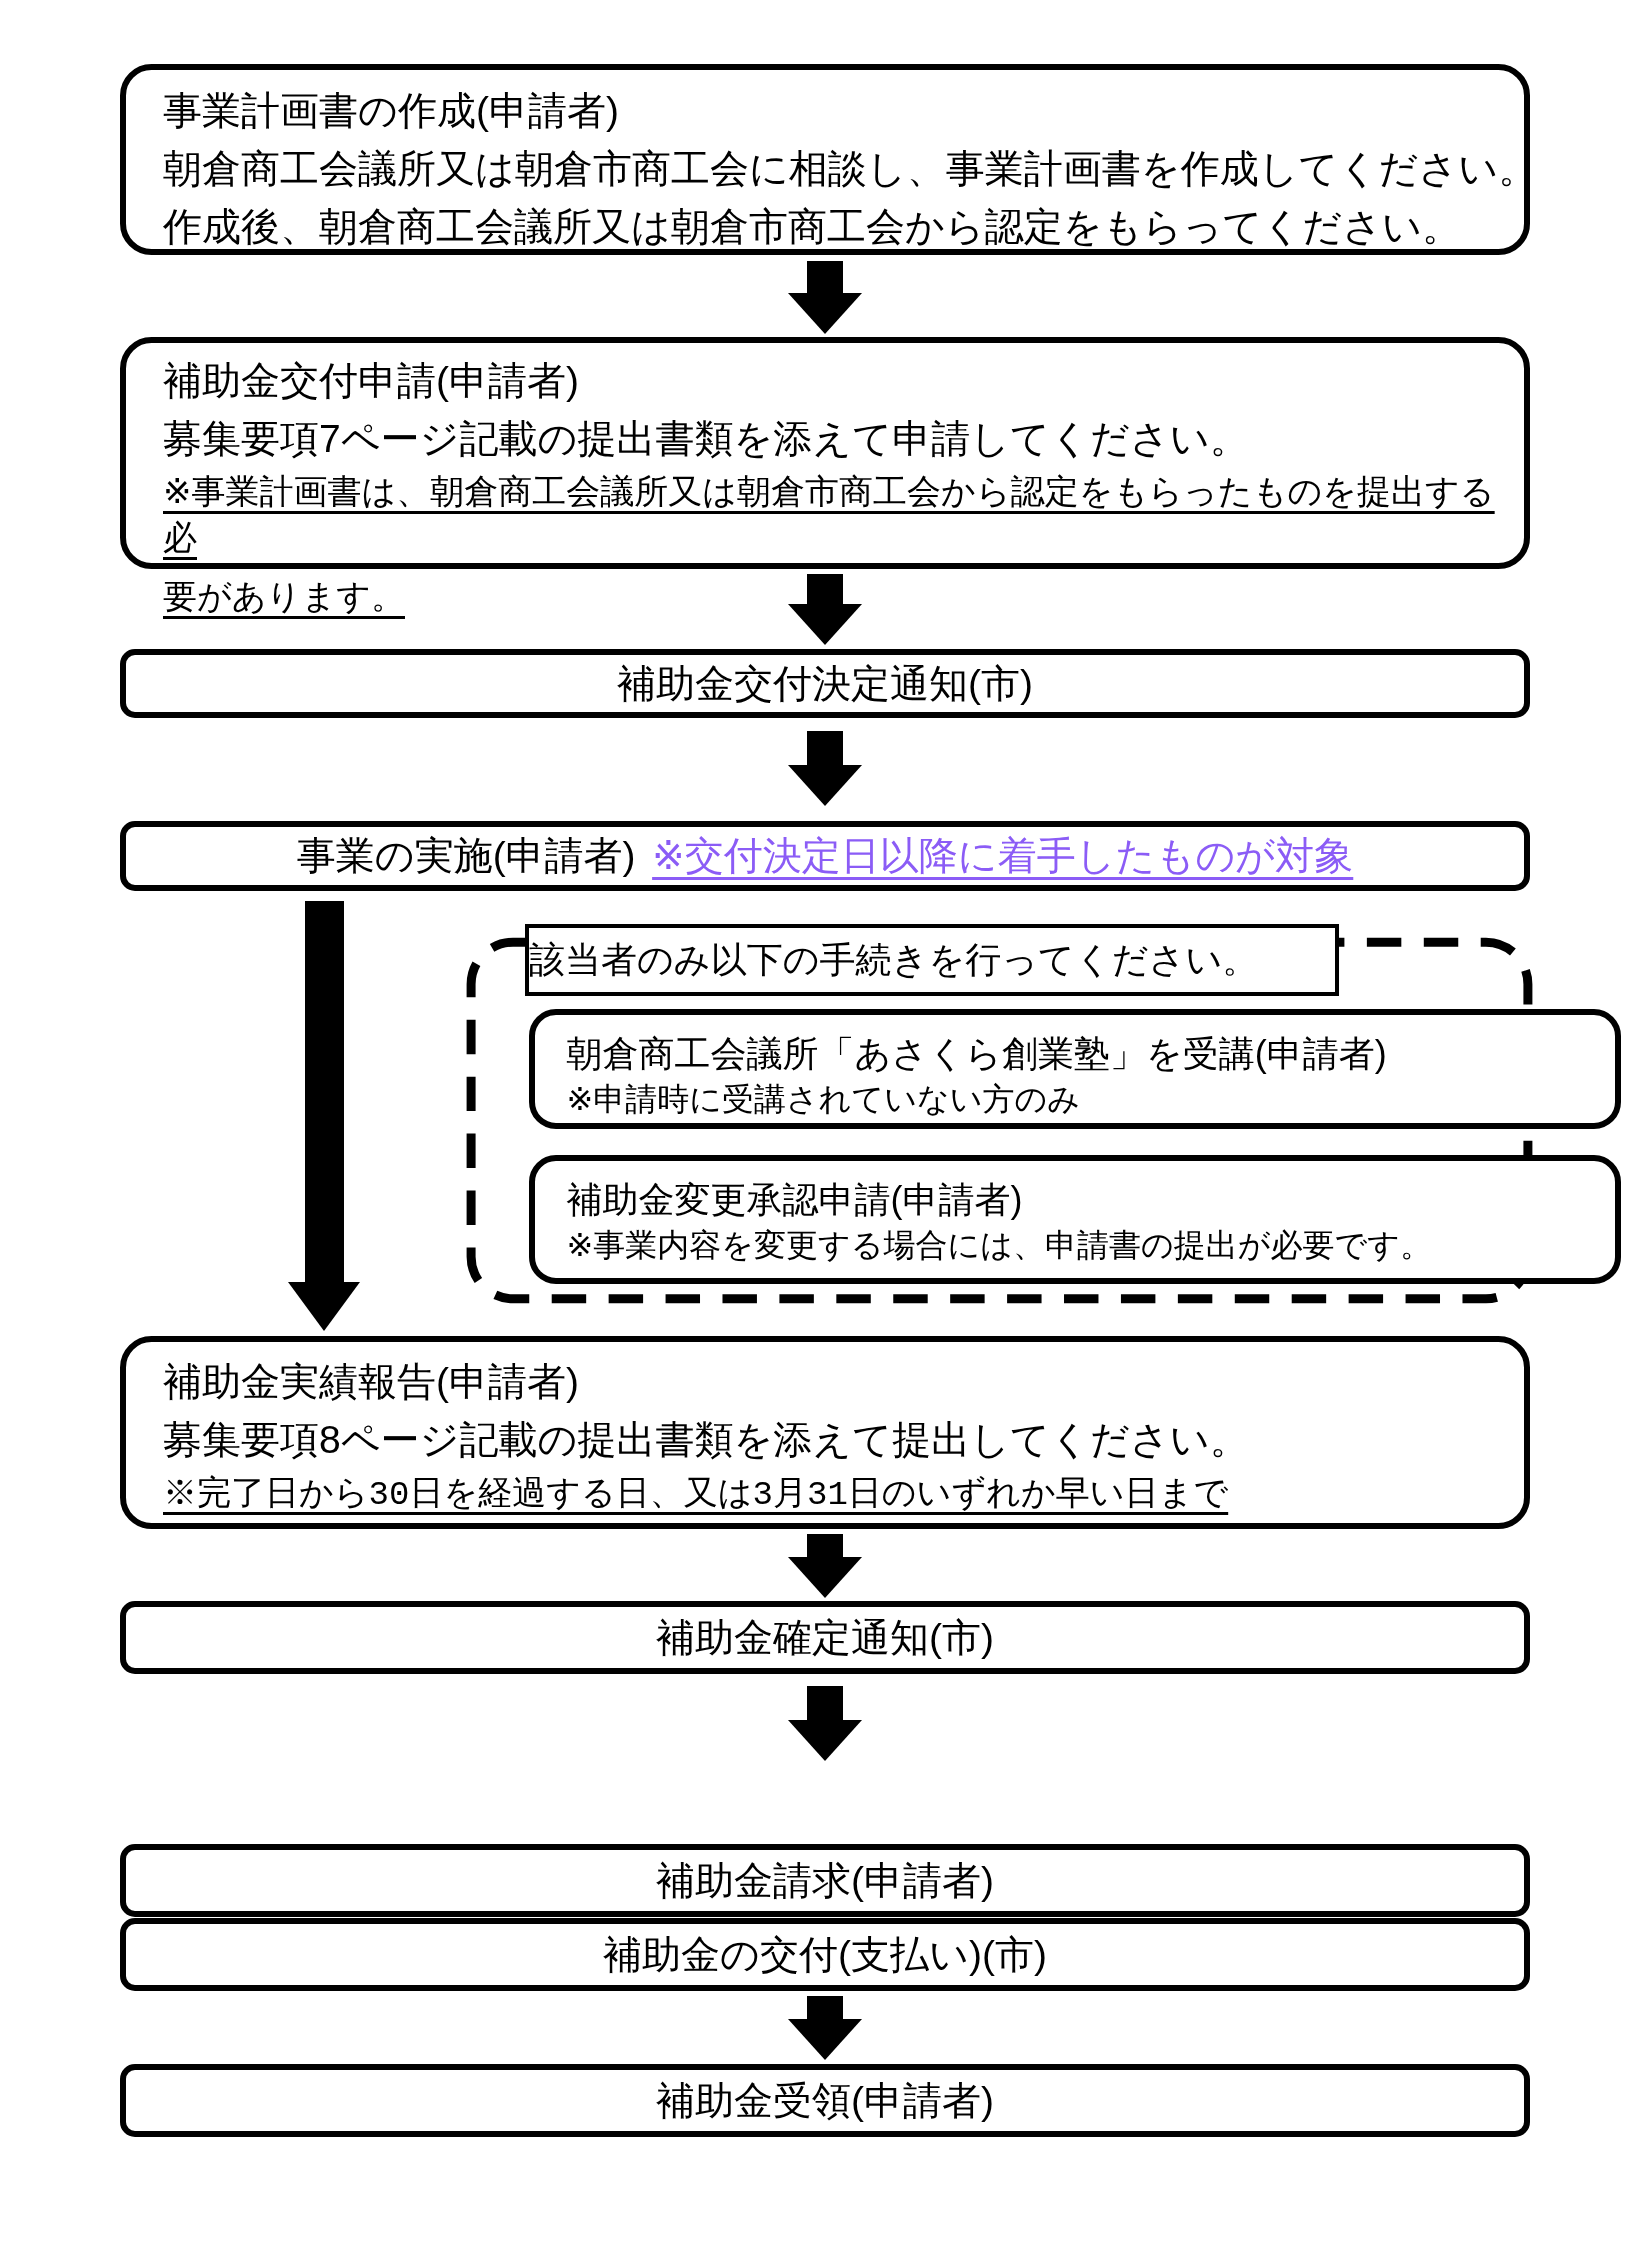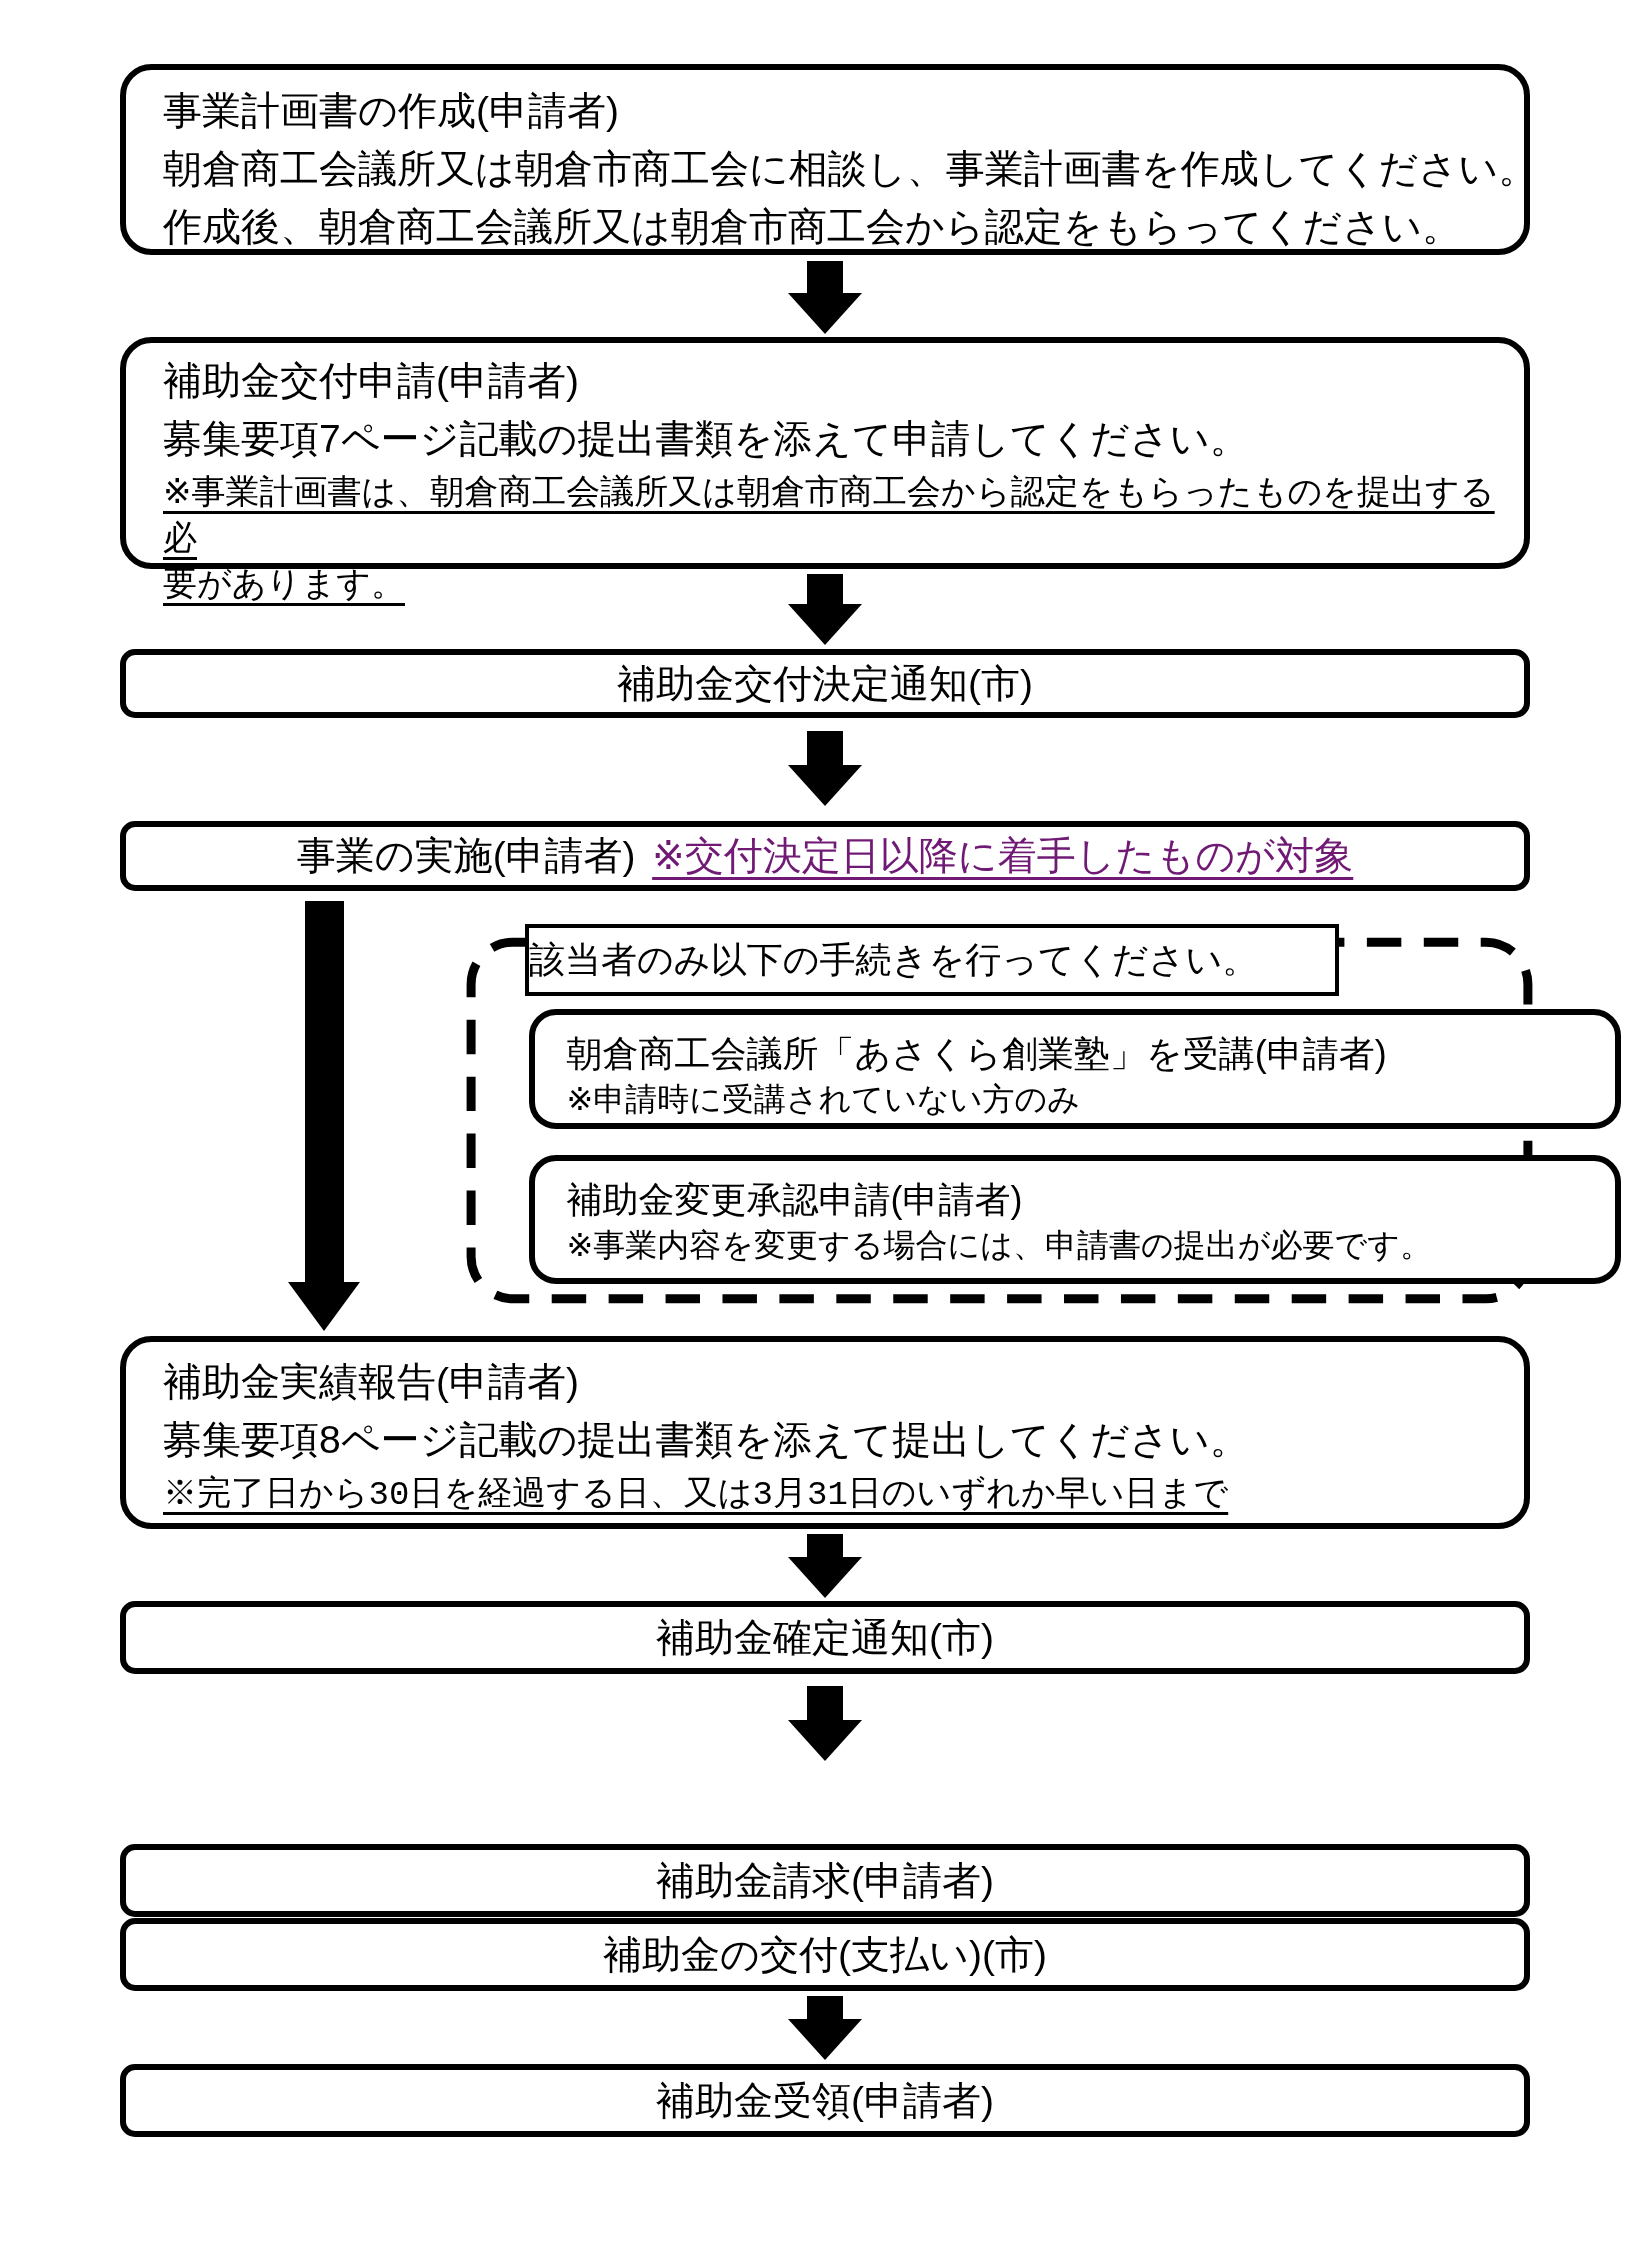--- a/index.html
+++ b/index.html
@@ -28,21 +28,21 @@
   .r20{border-radius:15px;}
   .centerbox{display:flex;align-items:center;justify-content:center;white-space:nowrap;}
   .multibox{padding:12px 22.5px 0 37px;}
   .line{line-height:58px;white-space:nowrap;}
   .note{font-size:34px;line-height:46px;}
   .u{
     text-decoration:underline;
     text-decoration-thickness:3px;
     text-underline-offset:7.5px;
   }
-  .red{color:#701a75;}
+  .red{color:#8b5cf6;}
   .gap-left{margin-left:16.5px;}
   
   .arrow{
     position:absolute;
     display:flex;
     flex-direction:column;
     align-items:center;
     z-index:1;
   }
   .arrow .shaft{width:36px;background:#000;flex:1;}
@@ -98,21 +98,21 @@
 
   <div class="arrow" style="left:787px;top:261px;height:73px;width:75px;">
     <div class="shaft"></div>
     <div class="head"></div>
   </div>
 
   <div class="box r40 multibox" style="top:337px;height:232px;padding-top:9px;">
     <div class="line">補助金交付申請(申請者)</div>
     <div class="line">募集要項7ページ記載の提出書類を添えて申請してください。</div>
     <div class="note u">※事業計画書は、朝倉商工会議所又は朝倉市商工会から認定をもらったものを提出する必</div>
-    <div class="note u" style="display:inline-block;">要があります。</div>
+    <div class="note u" style="display:inline-block;margin-top:13px;">要があります。</div>
   </div>
 
   <div class="arrow" style="left:787px;top:574px;height:71px;width:75px;">
     <div class="shaft"></div>
     <div class="head"></div>
   </div>
 
   <div class="box r20 centerbox" style="top:649px;height:69px;">
     <span>補助金交付決定通知(市)</span>
   </div>

